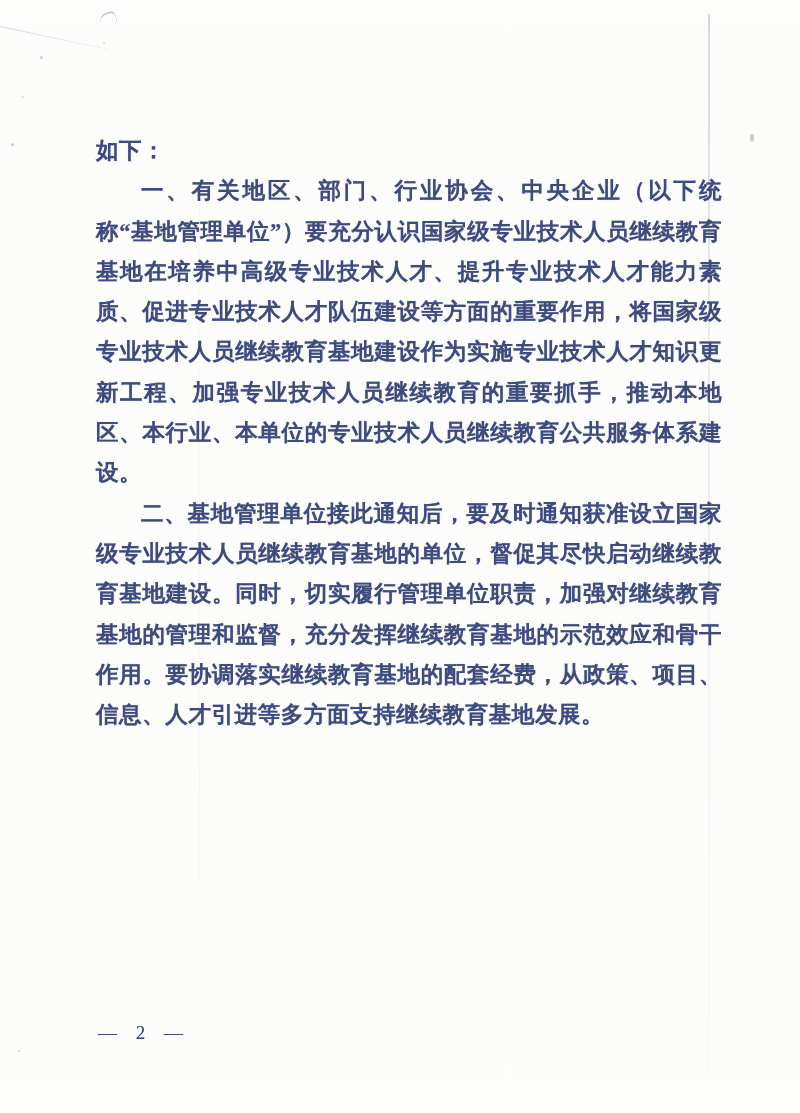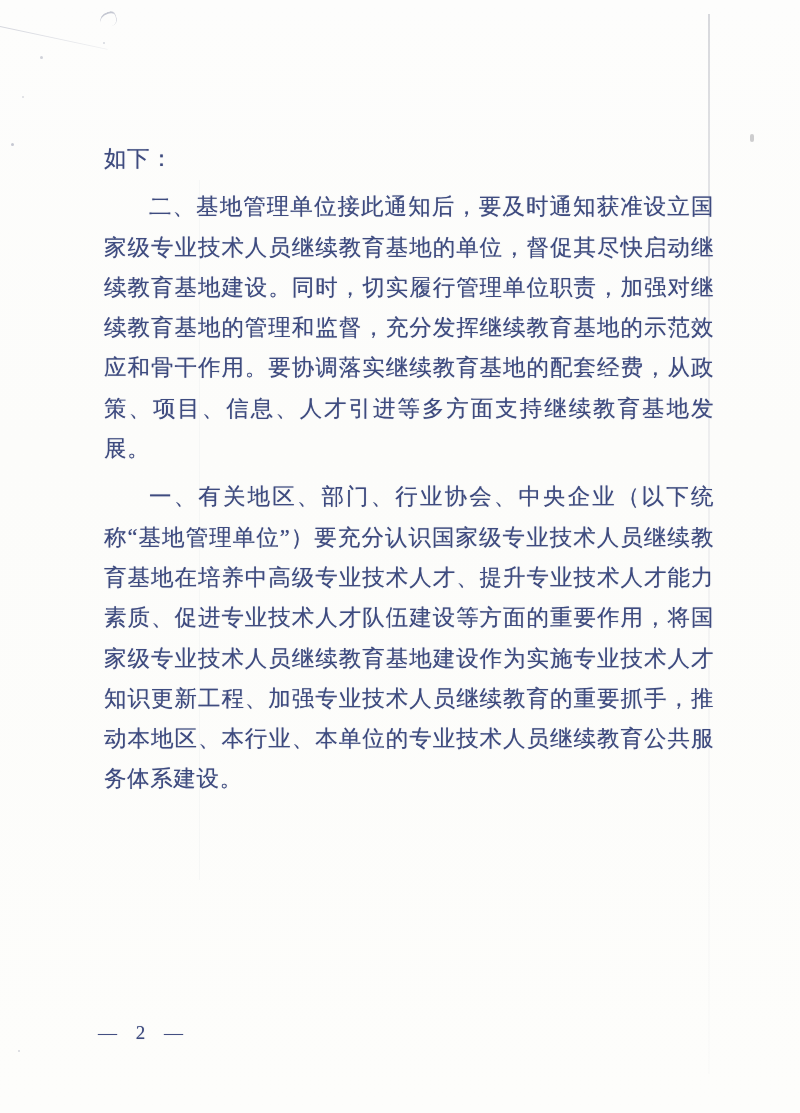--- a/index.html
+++ b/index.html
@@ -28,22 +28,23 @@
     width: 626px;
     color: #3e4b7f;
     font-size: 22.5px;
     line-height: 40.3px;
     letter-spacing: 0.6px;
     text-align: justify;
     text-justify: inter-character;
     text-shadow: 0 0 0.8px rgba(62, 75, 127, 0.55);
   }
   .content p {
-    margin: 8px;
+    margin: 0;
     padding: 0;
+    font-weight: bold;
   }
   .content p.lead {
     text-indent: 0;
   }
   .content p.para {
     text-indent: 2em;
   }
   
   .page-number {
     position: absolute;
@@ -116,19 +117,19 @@
   <div class="scratch-diagonal"></div>
   <div class="speck speck-a"></div>
   <div class="speck speck-b"></div>
   <div class="speck speck-c"></div>
   <div class="speck speck-d"></div>
   <div class="speck speck-e"></div>
   <div class="speck speck-f"></div>
 
   <div class="content">
     <p class="lead">如下：</p>
+    <p class="para">一、有关地区、部门、行业协会、中央企业（以下统称“基地管理单位”）要充分认识国家级专业技术人员继续教育基地在培养中高级专业技术人才、提升专业技术人才能力素质、促进专业技术人才队伍建设等方面的重要作用，将国家级专业技术人员继续教育基地建设作为实施专业技术人才知识更新工程、加强专业技术人员继续教育的重要抓手，推动本地区、本行业、本单位的专业技术人员继续教育公共服务体系建设。</p>
     <p class="para">二、基地管理单位接此通知后，要及时通知获准设立国家级专业技术人员继续教育基地的单位，督促其尽快启动继续教育基地建设。同时，切实履行管理单位职责，加强对继续教育基地的管理和监督，充分发挥继续教育基地的示范效应和骨干作用。要协调落实继续教育基地的配套经费，从政策、项目、信息、人才引进等多方面支持继续教育基地发展。</p>
-    <p class="para">一、有关地区、部门、行业协会、中央企业（以下统称“基地管理单位”）要充分认识国家级专业技术人员继续教育基地在培养中高级专业技术人才、提升专业技术人才能力素质、促进专业技术人才队伍建设等方面的重要作用，将国家级专业技术人员继续教育基地建设作为实施专业技术人才知识更新工程、加强专业技术人员继续教育的重要抓手，推动本地区、本行业、本单位的专业技术人员继续教育公共服务体系建设。</p>
   </div>
 
   <div class="page-number">— 2 —</div>
 
 </div>
 
 </body></html>

